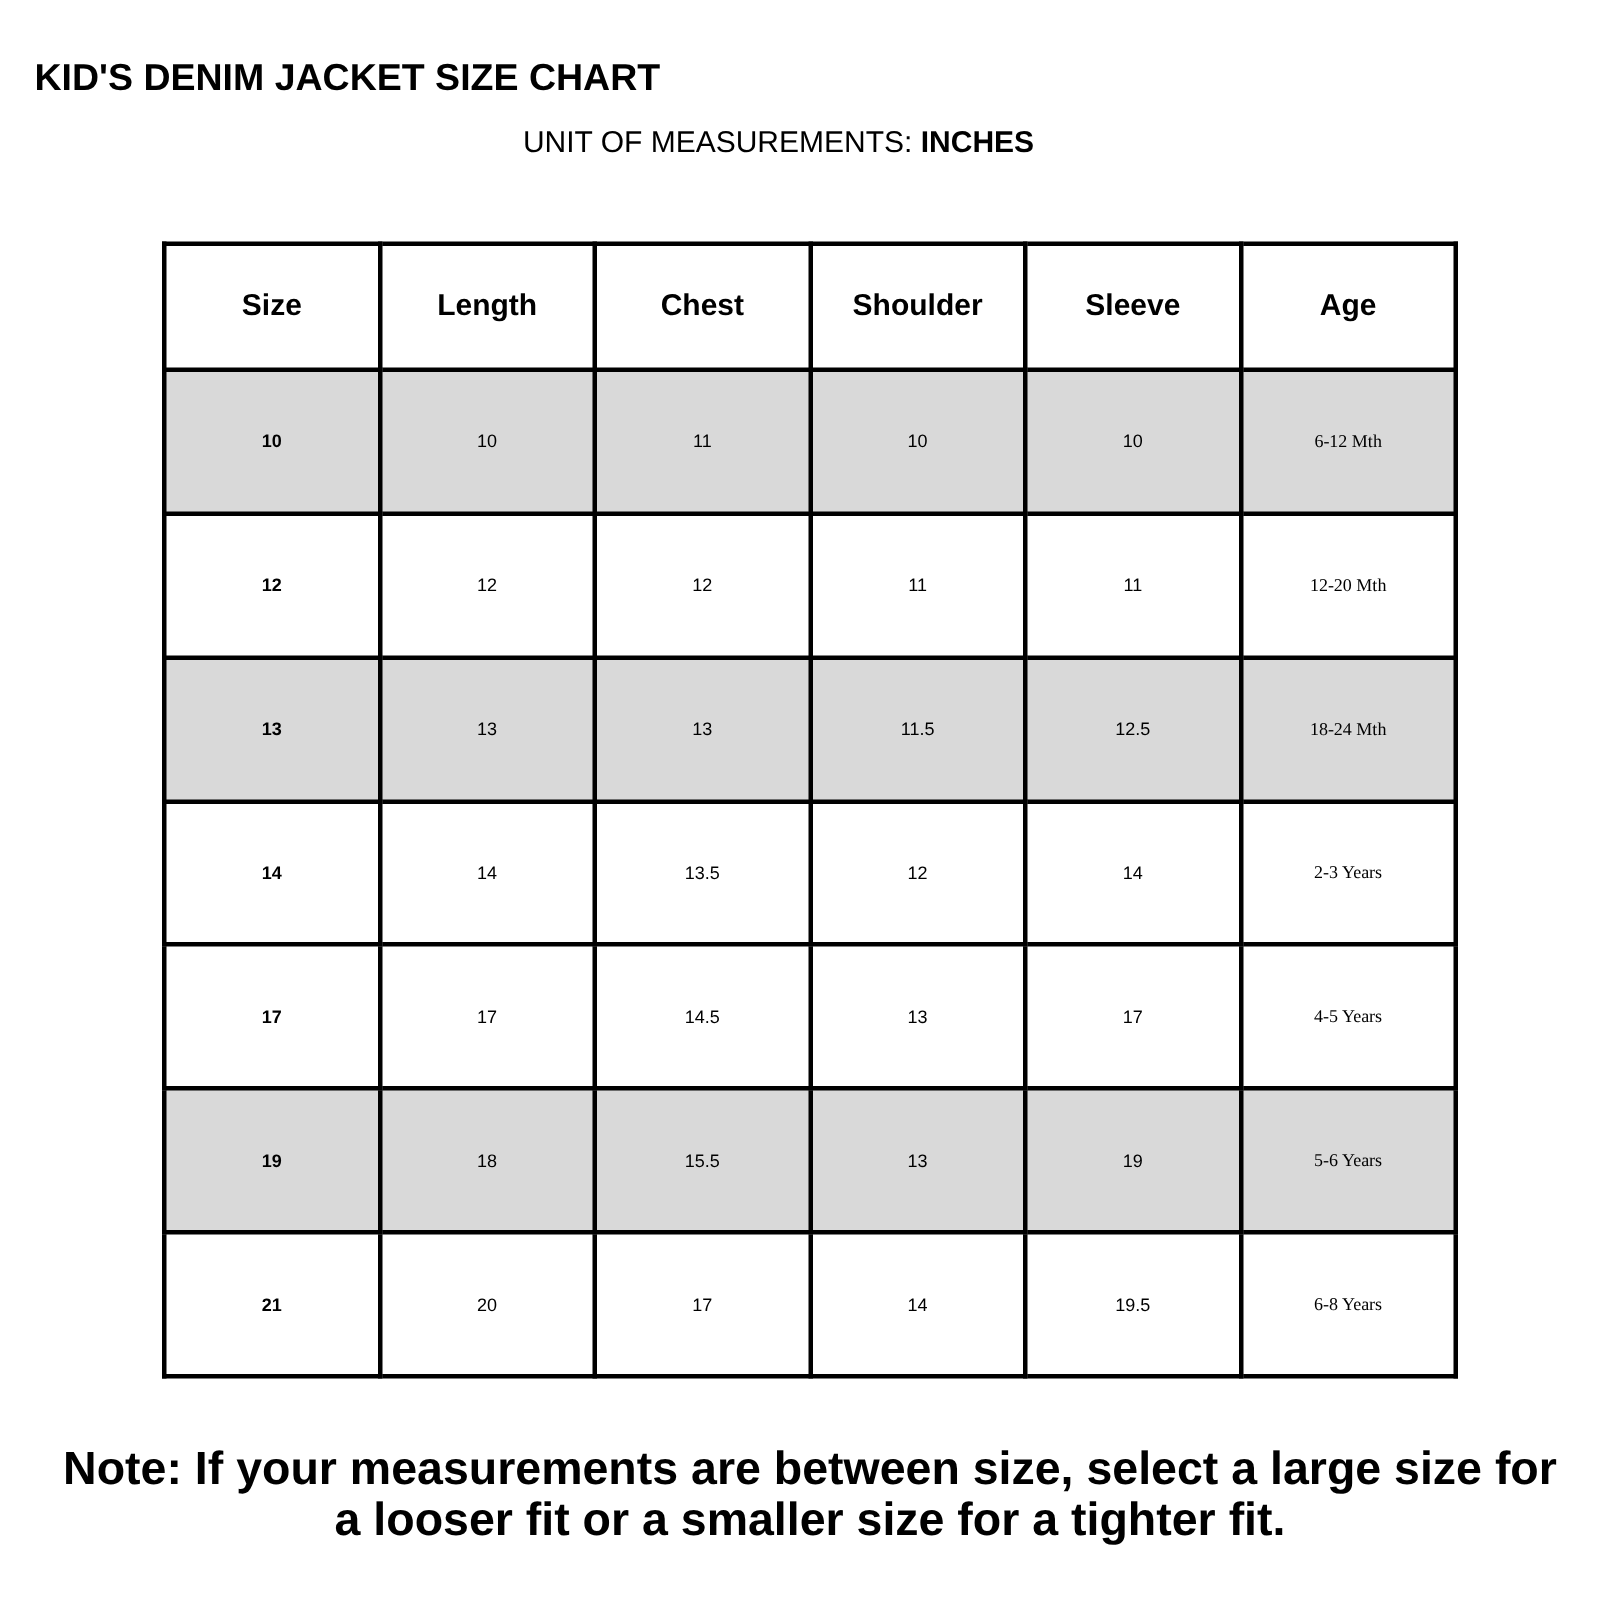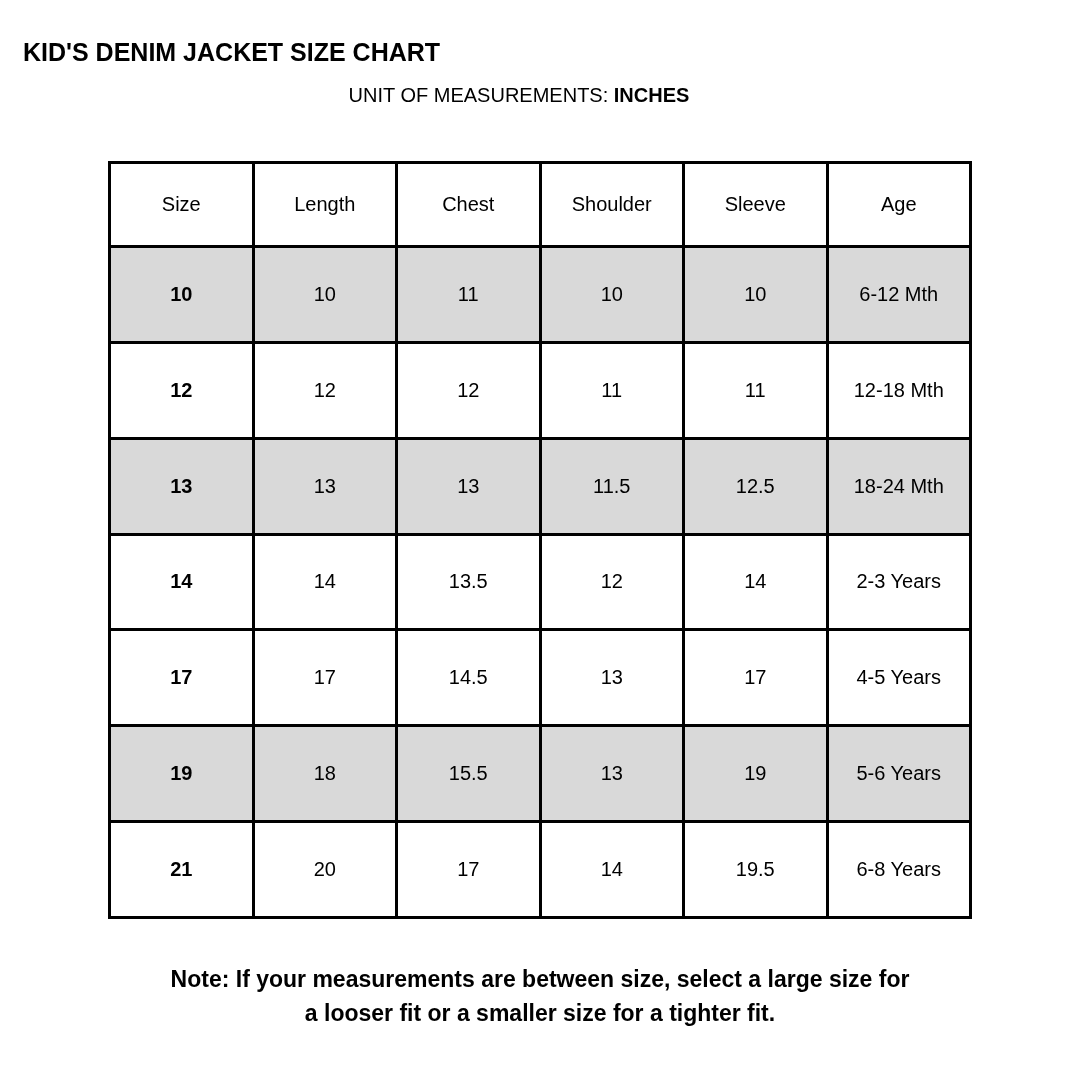--- a/index.html
+++ b/index.html
@@ -1,26 +1,26 @@
 <!DOCTYPE html>
 <html><head>
 <meta charset="utf-8">
 <style>
   html, body { margin: 0; padding: 0; background: #ffffff; }
   body { width: 1080px; height: 1080px; position: relative; overflow: hidden; font-family: "Liberation Sans", sans-serif; color: #000; }
   .title { position: absolute; top: 38px; left: 0; width: 1038px; text-align: left; font-weight: bold; font-size: 25px; letter-spacing: 0px; margin-left: 23px; }
   .subtitle { position: absolute; top: 84px; left: 0; width: 1038px; text-align: center; font-size: 20px; }
   .subtitle b { font-weight: bold; }
   table.size-table { position: absolute; left: 108px; top: 161px; width: 864px; height: 758px; border-collapse: collapse; table-layout: fixed; }
-  table.size-table td, table.size-table th { border: 3px solid #000; text-align: center; vertical-align: middle; height: 81px; padding: 0; font-size: 20px; }
-  table.size-table th { font-weight: normal; font-size: 20px; background: #fff; }
+  table.size-table td, table.size-table th { border: 3px solid #000; text-align: center; vertical-align: middle; height: 81px; padding: 0; font-size: 12px; }
+  table.size-table th { font-weight: bold; font-size: 20px; background: #fff; }
   tr.shaded td { background: #d9d9d9; }
   td.size-cell { font-weight: bold; }
-  td.age-cell { font-size: 19px; }
-  .note { position: absolute; top: 962px; left: 0; width: 1080px; text-align: center; font-weight: bold; font-size: 23px; line-height: 34px; }
+  td.age-cell { font-size: 19px; font-family: Liberation Serif, serif; }
+  .note { position: absolute; top: 962px; left: 0; width: 1080px; text-align: center; font-weight: bold; font-size: 31px; line-height: 34px; }
 </style>
 </head>
 <body>
 
 <div class="title">KID'S DENIM JACKET SIZE CHART</div>
 <div class="subtitle"><span>UNIT OF MEASUREMENTS: </span><b>INCHES</b></div>
 
 <table class="size-table">
   <thead>
     <tr>
@@ -40,21 +40,21 @@
       <td>10</td>
       <td>10</td>
       <td class="age-cell">6-12 Mth</td>
     </tr>
     <tr>
       <td class="size-cell">12</td>
       <td>12</td>
       <td>12</td>
       <td>11</td>
       <td>11</td>
-      <td class="age-cell">12-18 Mth</td>
+      <td class="age-cell">12-20 Mth</td>
     </tr>
     <tr class="shaded">
       <td class="size-cell">13</td>
       <td>13</td>
       <td>13</td>
       <td>11.5</td>
       <td>12.5</td>
       <td class="age-cell">18-24 Mth</td>
     </tr>
     <tr>

